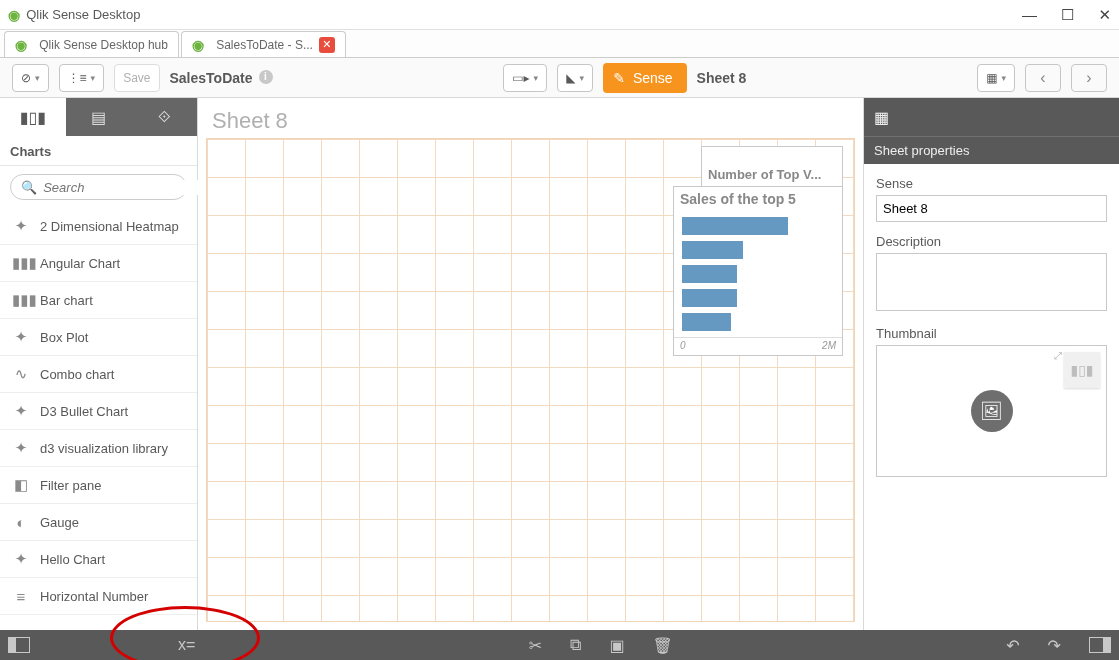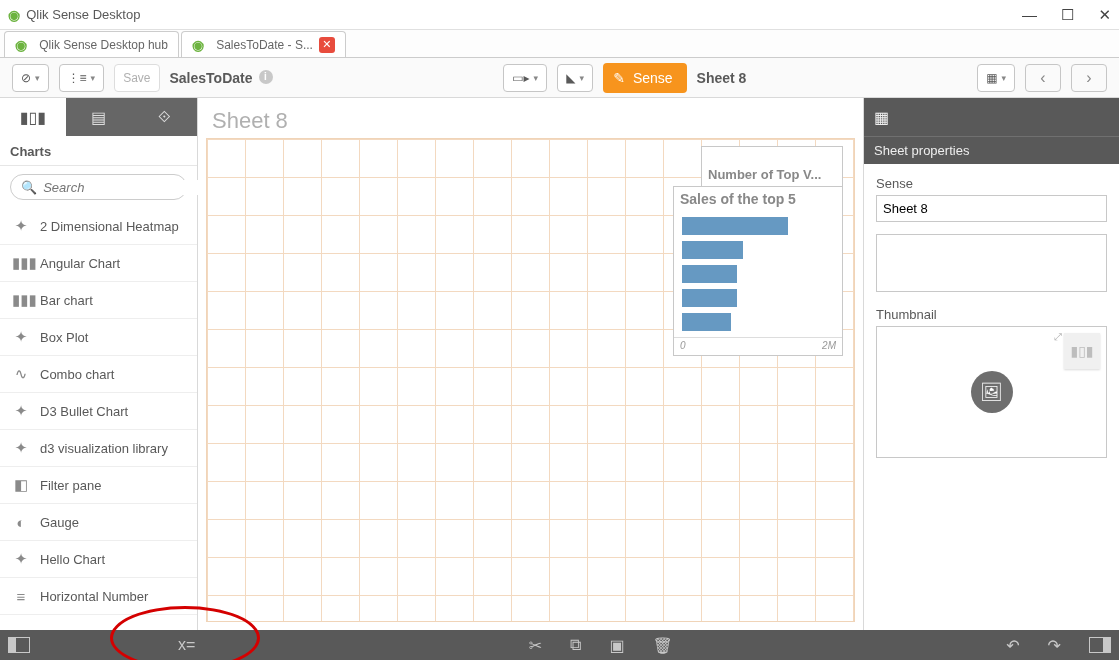--- a/index.html
+++ b/index.html
@@ -243,20 +243,21 @@
   </div>
 
   <div class="props">
     <div class="props-iconbar">
       <span>▦</span>
     </div>
     <div class="props-header">Sheet properties</div>
     <div class="props-body">
       <label>Sense</label>
       <input type="text" value="Sheet 8" style="">
+      <label>Description</label>
       <textarea style=""></textarea>
       <label>Thumbnail</label>
       <div class="thumb-box">
         <span class="thumb-expand">⤢</span>
         <div class="thumb-corner">▮▯▮</div>
         <div class="thumb-circle">🖼</div>
       </div>
     </div>
   </div>
 

